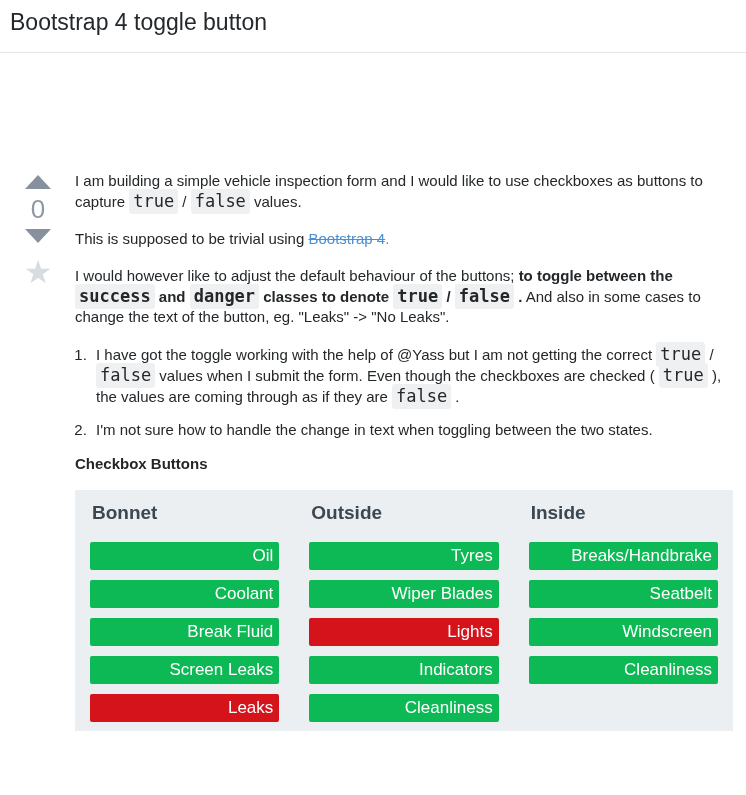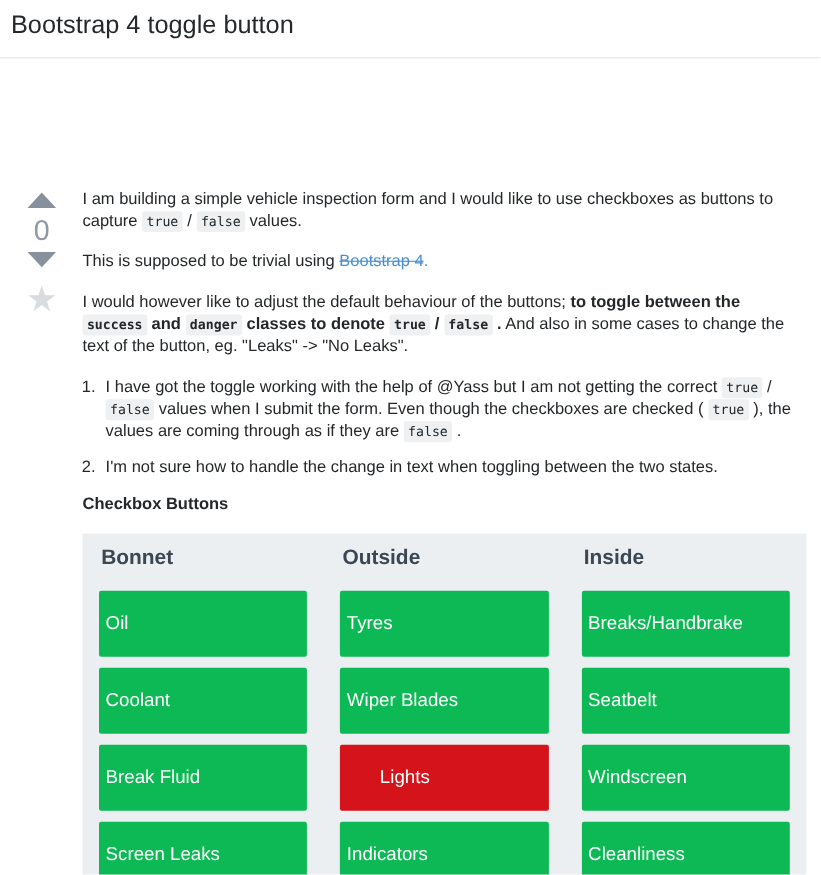--- a/index.html
+++ b/index.html
@@ -69,21 +69,21 @@
     font-size: 15px;
     line-height: 20px;
     color: #242729;
     max-width: 660px;
   }
   .para { margin: 0 0 17px 0; }
   code {
     background: #eff0f1;
     color: #242729;
     font-family: "DejaVu Sans Mono", monospace;
-    font-size: 12px;
+    font-size: 17px;
     padding: 2px 4px 3px 4px;
     border-radius: 3px;
   }
   code.b { font-weight: bold; }
   a.strike {
     color: var(--link, #4a8fd0);
     text-decoration: line-through;
     cursor: pointer;
   }
   .linkish { color: var(--link, #4a8fd0); }
@@ -104,29 +104,29 @@
   .pcol h2 {
     font-size: 19px;
     font-weight: 700;
     color: var(--column-heading, #3b4752);
     margin: 2px 0 18px 2px;
     line-height: 22px;
   }
   .tbtn {
     display: block;
     width: 100%;
-    height: 60px;
+    height: 28px;
     margin: 0 0 10px 0;
     border: 0;
     border-radius: 2px;
     color: #ffffff;
     font-size: 17px;
     font-family: "Liberation Sans", sans-serif;
     cursor: pointer;
-    text-align: left;
+    text-align: right;
   }
   .tbtn:last-child { margin-bottom: 0; }
   .tbtn.success { background: var(--success, #0db954); }
   .tbtn.danger { background: var(--danger, #d5131b); padding-left: 36px; }
 </style>
 </head>
 <body>
 
 <div class="page">
   <h1 class="title">Bootstrap 4 toggle button</h1>

